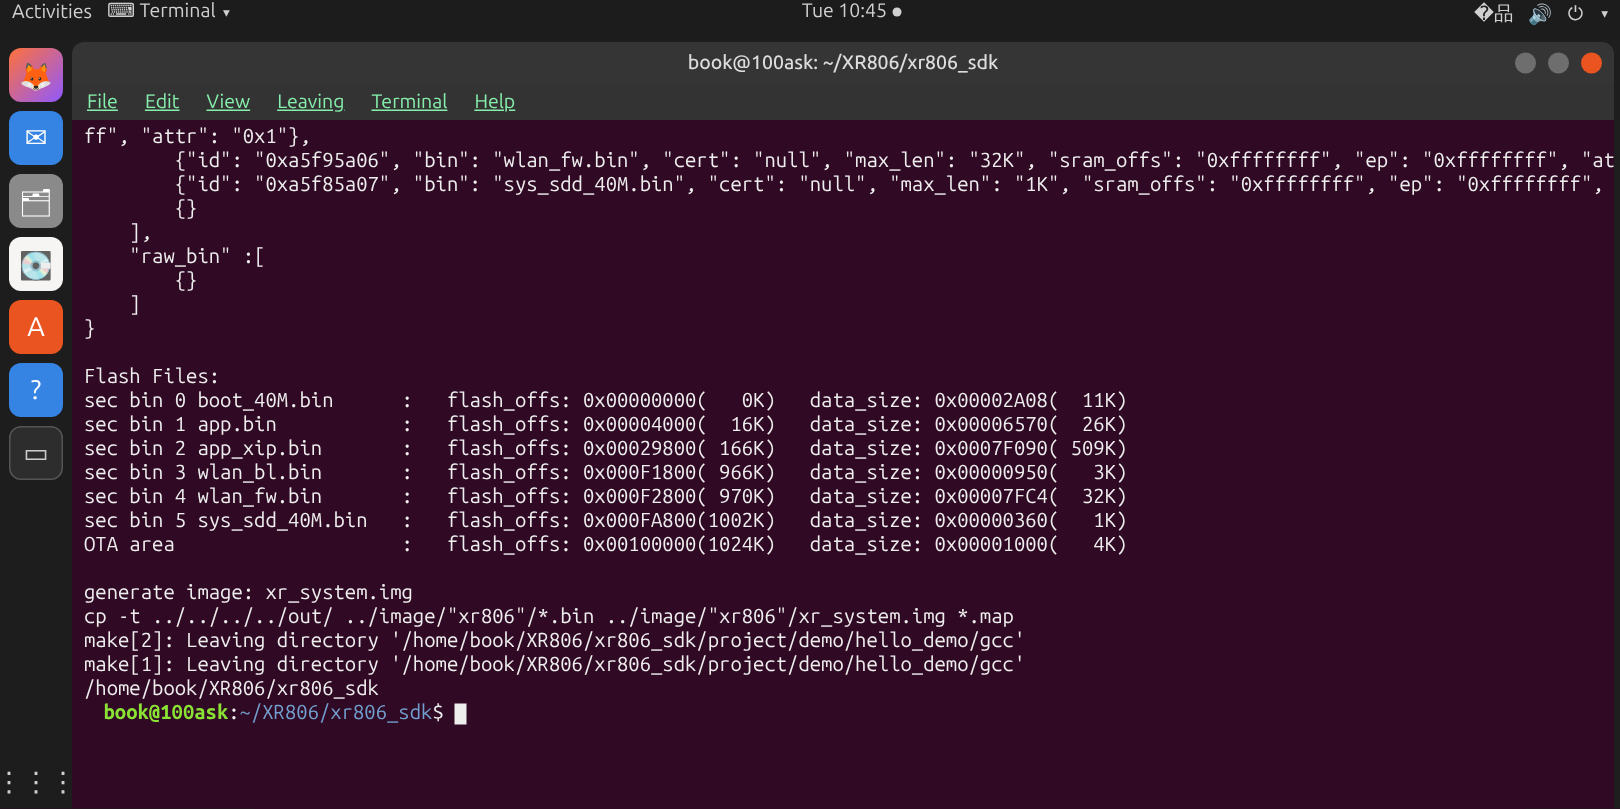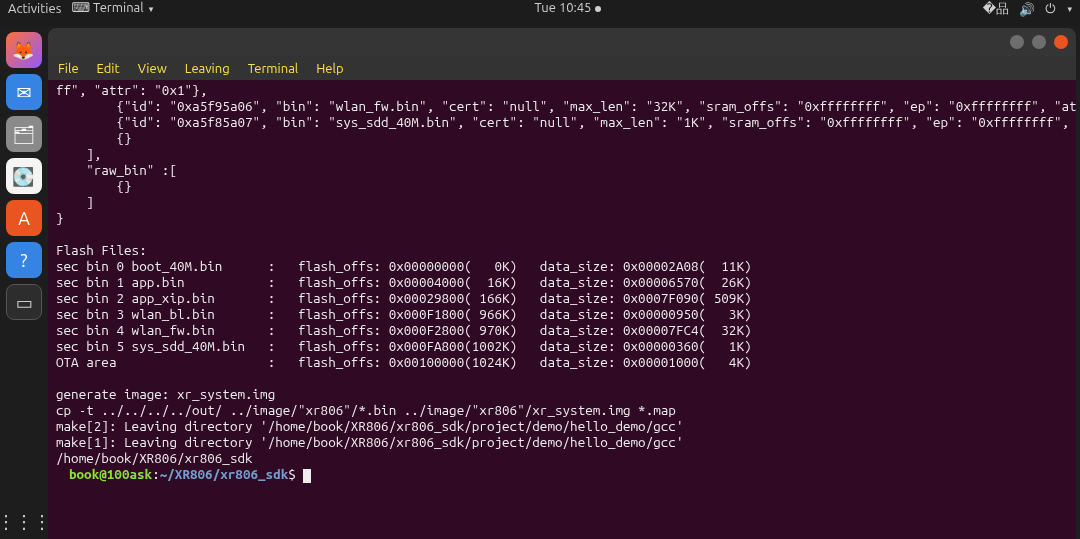--- a/index.html
+++ b/index.html
@@ -60,34 +60,35 @@
     height: 28px; background: #353535; color: #ddd;
     display: flex; align-items: center; position: relative;
     font-size: 13px;
   }
   .titlebar .title { flex:1; text-align:center; font-weight: 500; }
   .win-controls { position:absolute; right:8px; display:flex; gap:8px; }
   .win-btn { width:14px; height:14px; border-radius:50%; display:flex; align-items:center; justify-content:center; font-size:10px; }
   .btn-min { background:#6e6e6e; } .btn-max { background:#6e6e6e; } .btn-close { background:#e95420; }
 
   .menubar {
-    height: 24px; background: #333333; color:#fde047;
+    height: 24px; background: #333333; color:#86efac;
     display:flex; align-items:center; gap: 18px; padding: 0 10px;
     font-size: 13px;
+    text-decoration: underline;
   }
   .menubar span { cursor: default; }
 
   .term {
     flex:1; padding: 2px 8px 6px 8px;
     font-family: "Ubuntu Mono","DejaVu Sans Mono",monospace;
     font-size: 13.5px; line-height: 16px;
     color: #eeeeee; white-space: pre; overflow: hidden;
   } 
   .c-grn { color: #8ae234; font-weight: bold; margin-left: 13px; }
-  .c-blu { color: #729fcf; font-weight: bold; }
+  .c-blu { color: #729fcf; font-weight: normal; }
   .cursor { display:inline-block; width:8px; height:14px; background:#eeeeee; vertical-align:middle; }
 </style>
 </head>
 <body>
 
 <div class="topbar">
   <div class="left">
     <span>Activities</span>
     <span>
       <span class="glyph">⌨</span>
@@ -114,20 +115,21 @@
   <div class="app app-store">A</div>
   <div class="app app-help">?</div>
   <div class="app app-term">▭</div>
   <div class="spacer"></div>
   <div class="app app-grid">⋮⋮⋮</div>
 </div>
 <div class="tooltip">Files</div>
 
 <div class="window">
   <div class="titlebar">
+    <div class="title">book@100ask: ~/XR806/xr806_sdk</div>
     <div class="win-controls">
       <div class="win-btn btn-min"></div>
       <div class="win-btn btn-max"></div>
       <div class="win-btn btn-close"></div>
     </div>
   </div>
   <div class="menubar">
     <span>File</span>
     <span>Edit</span>
     <span>View</span>

